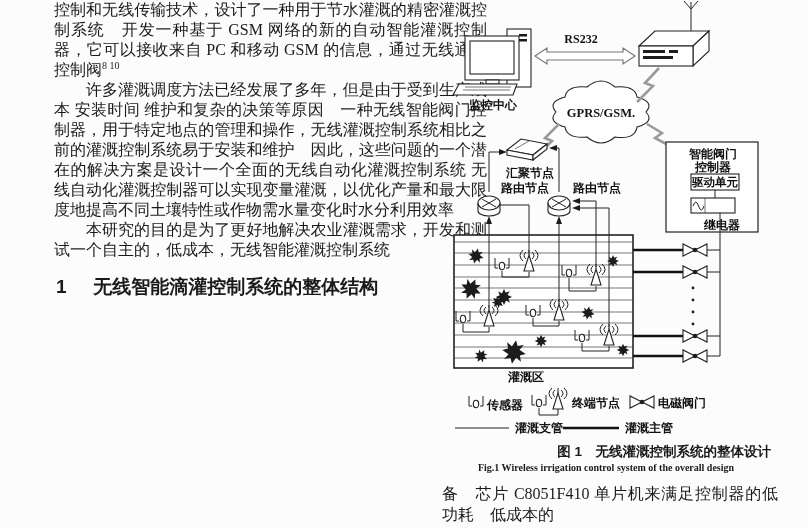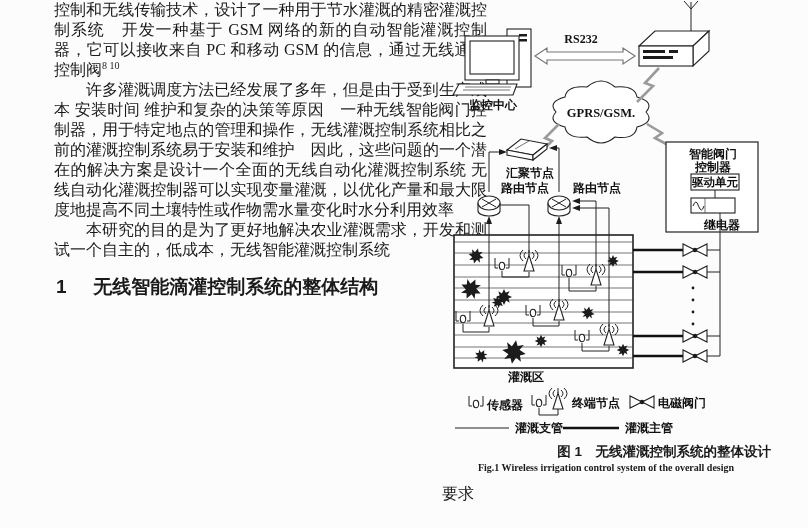--- a/index.html
+++ b/index.html
@@ -268,14 +268,15 @@
     <text x="74" y="432" class="lbl lbl-s">灌溉支管</text>
     <line x1="122" y1="428" x2="178" y2="428" class="ln-thick"></line>
     <text x="184" y="432" class="lbl lbl-s">灌溉主管</text>
   </g>
 </svg>
 </div>
 
 <div class="cap-cn">图 1　无线灌溉控制系统的整体设计</div>
 <div class="cap-en">Fig.1 Wireless irrigation control system of the overall design</div>
 <div class="cont-text">
+  <span>备　芯片 C8051F410 单片机来满足控制器的低功耗　低成本的</span>
   <span class="l2">要求</span>
 </div>
 
 </body></html>

